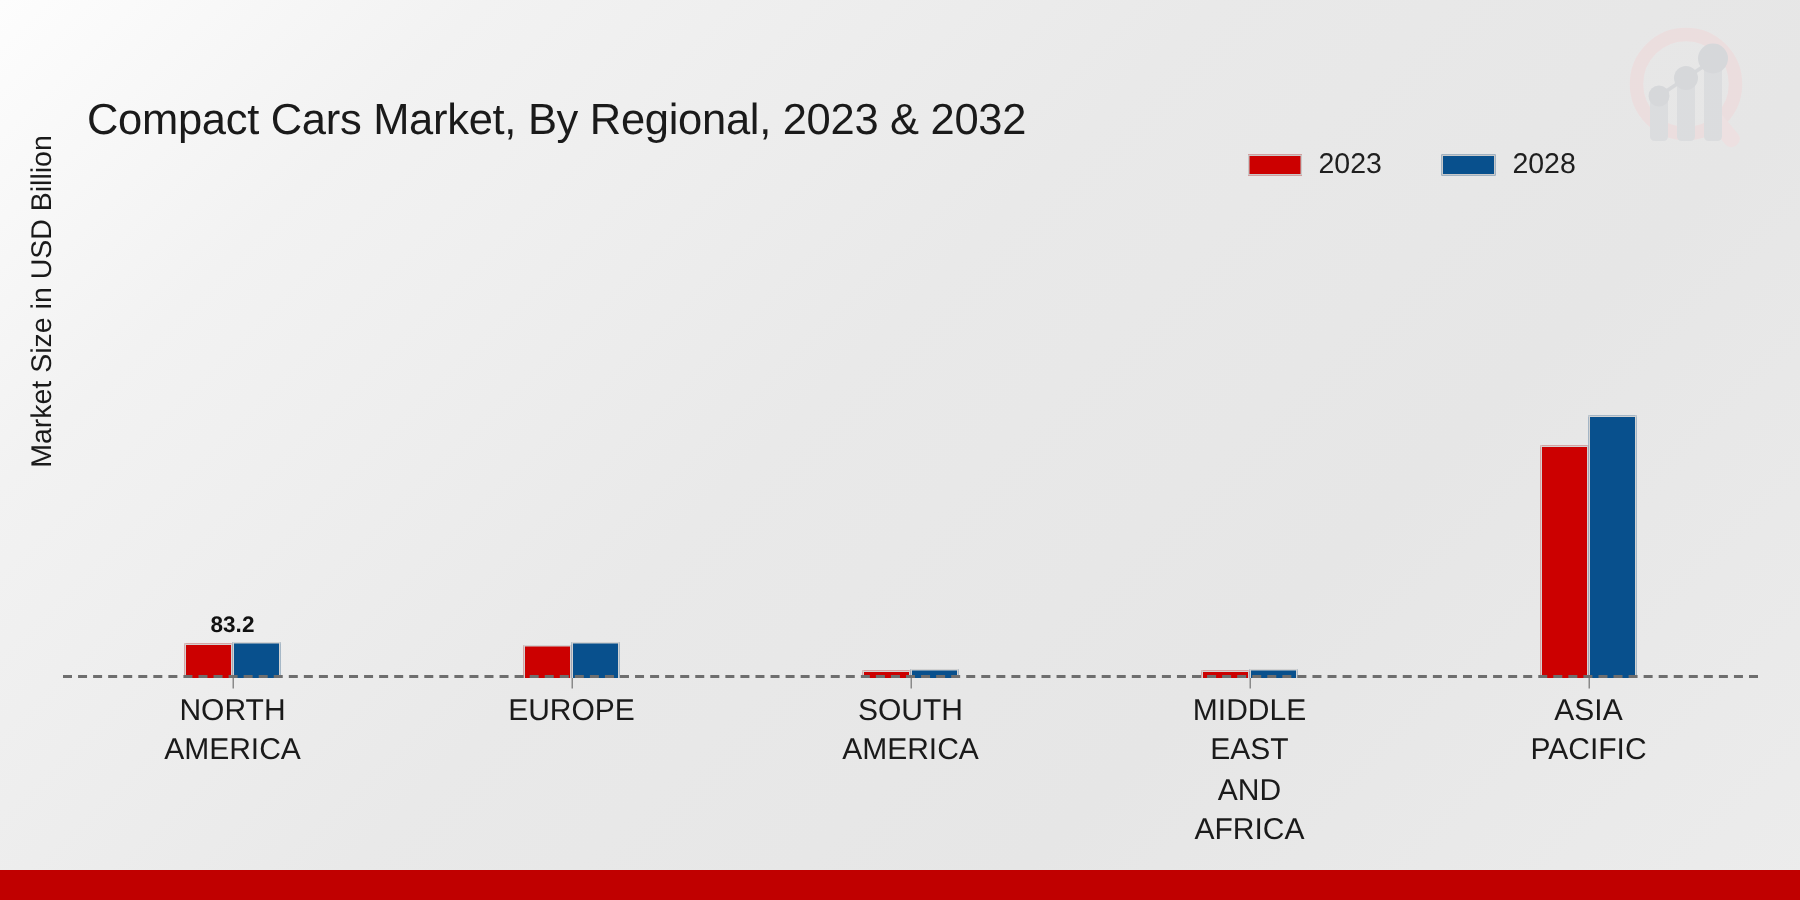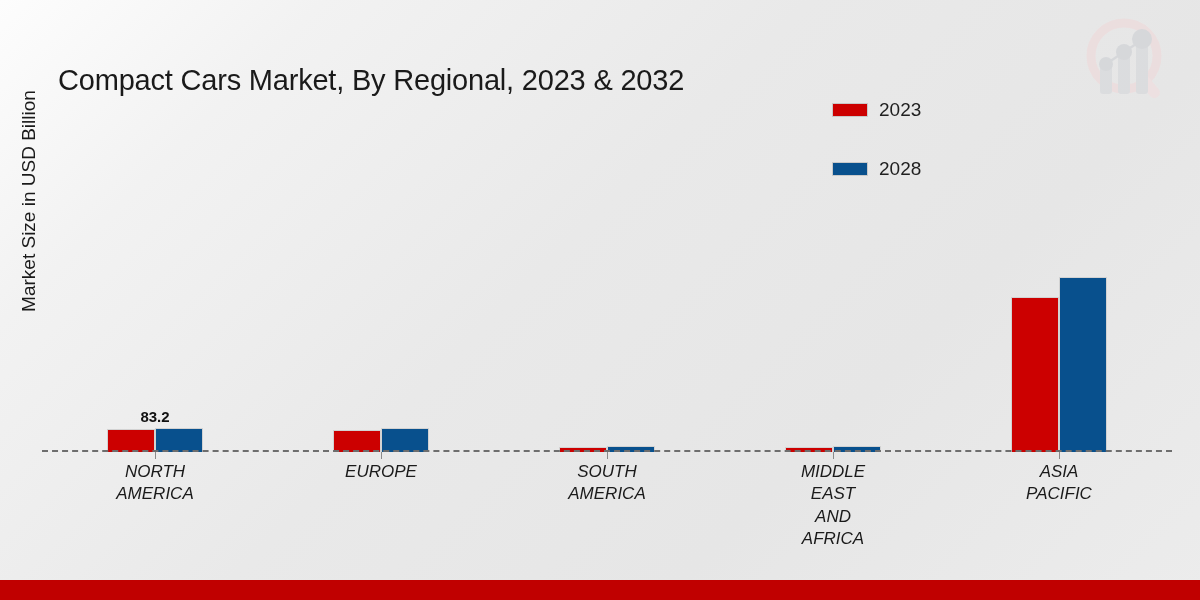--- a/index.html
+++ b/index.html
@@ -45,21 +45,20 @@
   }
 
   
   .legend {
     position: absolute;
     left: 832px;
     top: 100px;
     display: flex;
     align-items: center;
     gap: 40px;
-    flex-direction: column;
   }
   .legend-item { display: flex; align-items: center; gap: 11px; }
   .legend-swatch {
     width: 36px; height: 14px;
     border: 1px solid #c9c9c9;
   }
   .legend-label {
     font-size: 19px;
     color: #1f1f1f;
     line-height: 1;
@@ -106,21 +105,21 @@
   }
   .bars {
     position: absolute;
     bottom: 0;
     left: 50%;
     transform: translateX(-50%);
     display: flex;
     align-items: flex-end;
   }
   .bar {
-    width: 48px;
+    width: 32px;
     border: 1px solid #d2d2d2;
     border-bottom: none;
   }
   .bar.b2023 { background: #cc0000; }
   .bar.b2032 { background: #08508d; }
   .bar-value {
     position: absolute;
     bottom: 100%;
     left: 50%;
     transform: translateX(-50%);
@@ -139,25 +138,24 @@
     background: #8a8a8a;
   }
   .cat-label {
     position: absolute;
     top: 100%;
     left: 50%;
     transform: translateX(-50%);
     margin-top: 9px;
     width: 150px;
     text-align: center;
-    font-size: 17px;
+    font-size: 20px;
     line-height: 1.32;
     color: #1a1a1a;
     white-space: pre-line;
-    font-style: italic;
   }
 
   
   .footer-bar {
     position: absolute;
     left: 0; right: 0; bottom: 0;
     height: 20px;
     background: #c00000;
   }
 </style>

